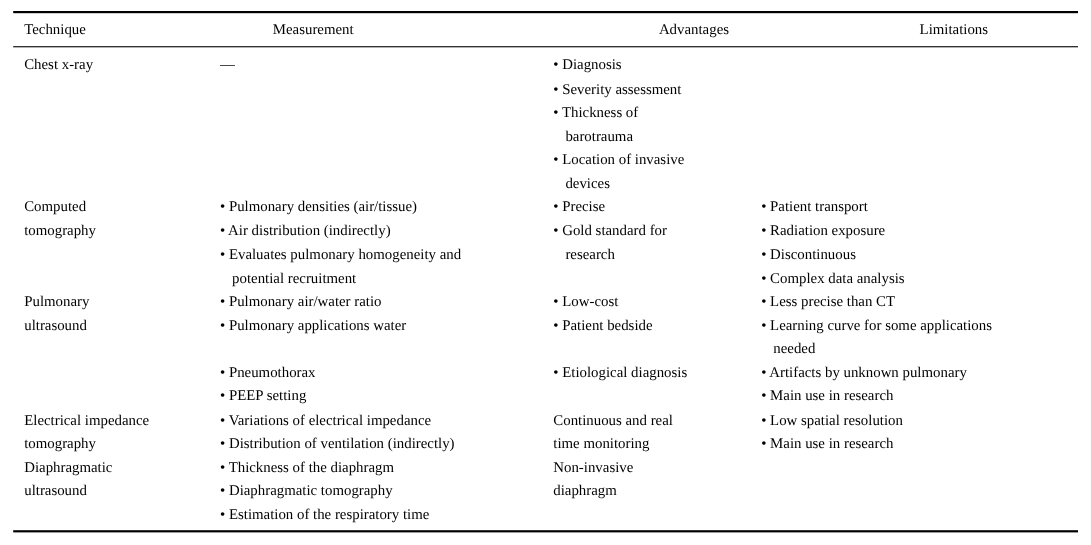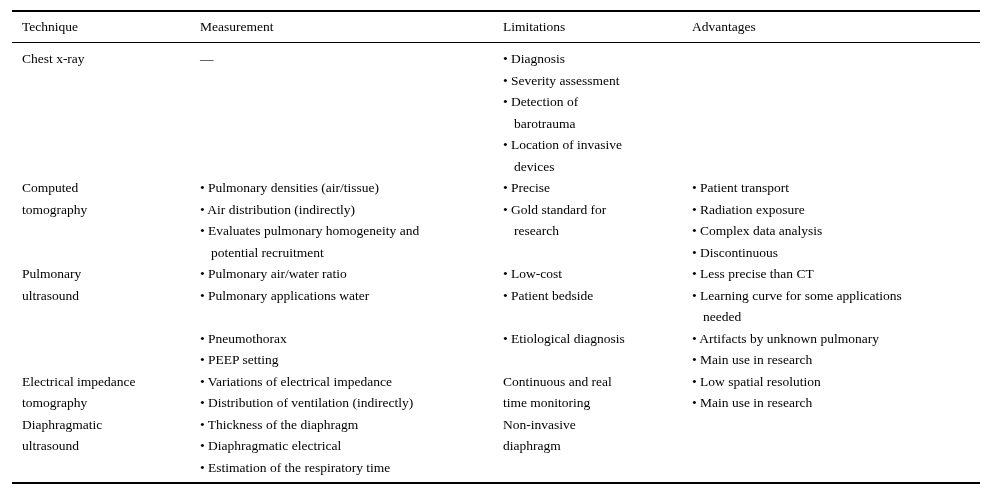--- a/index.html
+++ b/index.html
@@ -22,20 +22,21 @@
     height: 0;
     border-top: 2px solid #000;
   }
   .rule.mid {
     border-top-width: 1.5px;
   }
   .header-row {
     display: grid;
     grid-template-columns: 178px 303px 189px 1fr;
     padding: 7px 0 7px 10px;
+    gap: 48px;
   }
   .header-cell {
     line-height: 16px;
   }
   .tbody {
     padding: 5px 0 4px 10px;
   }
   .row {
     display: grid;
     grid-template-columns: 178px 303px 189px 1fr;
@@ -58,36 +59,36 @@
   }
 </style>
 </head>
 <body>
 
 <div class="table-wrap">
   <div class="rule top"></div>
   <div class="header-row">
     <div class="header-cell">Technique</div>
     <div class="header-cell">Measurement</div>
+    <div class="header-cell">Advantages</div>
     <div class="header-cell">Limitations</div>
-    <div class="header-cell">Advantages</div>
   </div>
   <div class="rule mid"></div>
   <div class="tbody">
       <div class="row">
         <div class="cell">
           <div class="item plain">Chest x-ray</div>
         </div>
         <div class="cell">
           <div class="item plain">—</div>
         </div>
         <div class="cell">
           <div class="item bullet">• Diagnosis</div>
           <div class="item bullet">• Severity assessment</div>
-          <div class="item bullet">• Detection of
+          <div class="item bullet">• Thickness of
 barotrauma</div>
           <div class="item bullet">• Location of invasive
 devices</div>
         </div>
       </div>
       <div class="row">
         <div class="cell">
           <div class="item plain">Computed
 tomography</div>
         </div>
@@ -98,22 +99,22 @@
 potential recruitment</div>
         </div>
         <div class="cell">
           <div class="item bullet">• Precise</div>
           <div class="item bullet">• Gold standard for
 research</div>
         </div>
         <div class="cell">
           <div class="item bullet">• Patient transport</div>
           <div class="item bullet">• Radiation exposure</div>
+          <div class="item bullet">• Discontinuous</div>
           <div class="item bullet">• Complex data analysis</div>
-          <div class="item bullet">• Discontinuous</div>
         </div>
       </div>
       <div class="row">
         <div class="cell">
           <div class="item plain">Pulmonary
 ultrasound</div>
         </div>
         <div class="cell">
           <div class="item bullet">• Pulmonary air/water ratio</div>
           <div class="item bullet">• Pulmonary applications water</div>
@@ -153,21 +154,21 @@
           <div class="item bullet">• Main use in research</div>
         </div>
       </div>
       <div class="row">
         <div class="cell">
           <div class="item plain">Diaphragmatic
 ultrasound</div>
         </div>
         <div class="cell">
           <div class="item bullet">• Thickness of the diaphragm</div>
-          <div class="item bullet">• Diaphragmatic electrical</div>
+          <div class="item bullet">• Diaphragmatic tomography</div>
           <div class="item bullet">• Estimation of the respiratory time</div>
         </div>
         <div class="cell">
           <div class="item plain">Non-invasive
 diaphragm</div>
         </div>
       </div>
     </div>
   <div class="rule bottom"></div>
 </div>

